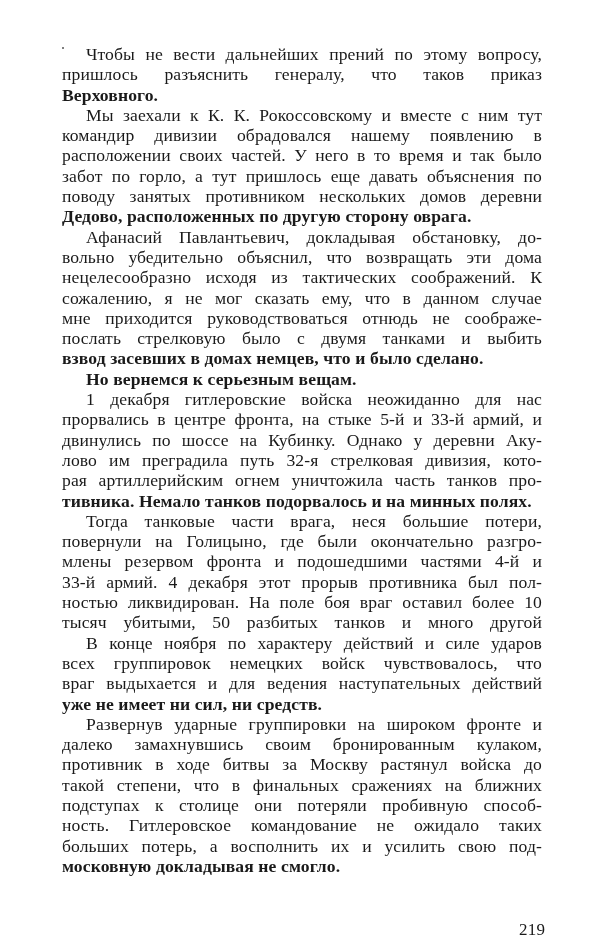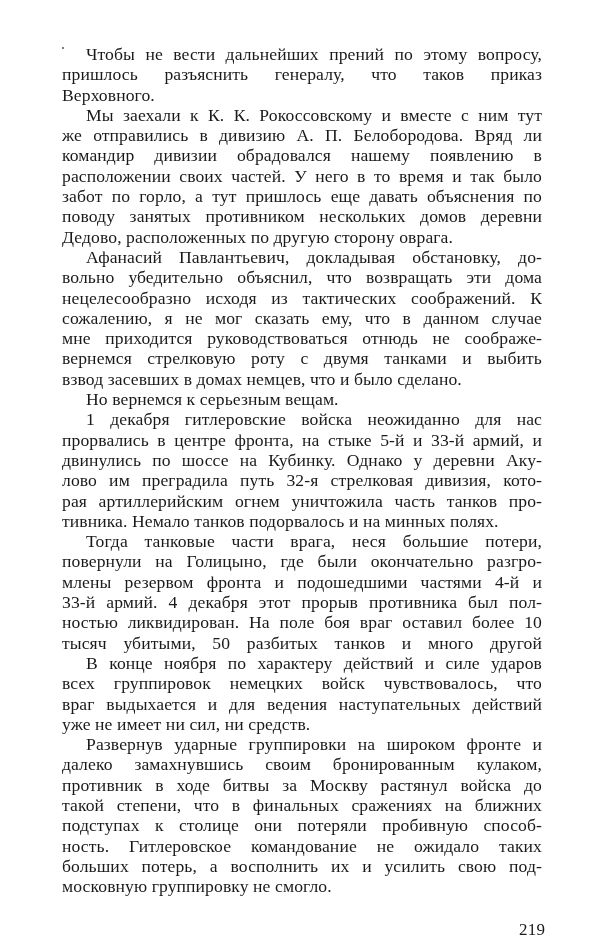--- a/index.html
+++ b/index.html
@@ -17,53 +17,52 @@
   .text-block {
     position: absolute; left: 62px; top: 44px; width: 480px;
   }
   .line {
     display: block; height: 20.3px; line-height: 20.3px;
     font-size: 17.6px; white-space: nowrap;
     text-align: justify; text-align-last: justify;
     letter-spacing: 0.1px;
   }
   .line.indent { padding-left: 24px; }
-  .line.last { text-align-last: left; }
+  .line.last { text-align-last: left; font-weight: bold; }
   .page-number {
     position: absolute; left: 519px; top: 920px;
     font-size: 17px; font-weight: normal; letter-spacing: 0.3px;
   }
 </style>
 </head>
 <body>
 
 <div class="page">
   <span class="stray-mark"></span>
   <div class="text-block" id="text-block">
       <div>
         <span class="line indent">Чтобы не вести дальнейших прений по этому вопросу,</span>
         <span class="line">пришлось разъяснить генералу, что таков приказ</span>
         <span class="line last">Верховного.</span>
       </div>
       <div>
         <span class="line indent">Мы заехали к К. К. Рокоссовскому и вместе с ним тут</span>
-        <span class="line">же отправились в дивизию А. П. Белобородова. Вряд ли</span>
         <span class="line">командир дивизии обрадовался нашему появлению в</span>
         <span class="line">расположении своих частей. У него в то время и так было</span>
         <span class="line">забот по горло, а тут пришлось еще давать объяснения по</span>
         <span class="line">поводу занятых противником нескольких домов деревни</span>
         <span class="line last">Дедово, расположенных по другую сторону оврага.</span>
       </div>
       <div>
         <span class="line indent">Афанасий Павлантьевич, докладывая обстановку, до-</span>
         <span class="line">вольно убедительно объяснил, что возвращать эти дома</span>
         <span class="line">нецелесообразно исходя из тактических соображений. К</span>
         <span class="line">сожалению, я не мог сказать ему, что в данном случае</span>
         <span class="line">мне приходится руководствоваться отнюдь не соображе-</span>
-        <span class="line">вернемся стрелковую роту с двумя танками и выбить</span>
+        <span class="line">послать стрелковую было с двумя танками и выбить</span>
         <span class="line last">взвод засевших в домах немцев, что и было сделано.</span>
       </div>
       <div>
         <span class="line indent last">Но вернемся к серьезным вещам.</span>
       </div>
       <div>
         <span class="line indent">1 декабря гитлеровские войска неожиданно для нас</span>
         <span class="line">прорвались в центре фронта, на стыке 5-й и 33-й армий, и</span>
         <span class="line">двинулись по шоссе на Кубинку. Однако у деревни Аку-</span>
         <span class="line">лово им преградила путь 32-я стрелковая дивизия, кото-</span>
@@ -85,17 +84,17 @@
         <span class="line last">уже не имеет ни сил, ни средств.</span>
       </div>
       <div>
         <span class="line indent">Развернув ударные группировки на широком фронте и</span>
         <span class="line">далеко замахнувшись своим бронированным кулаком,</span>
         <span class="line">противник в ходе битвы за Москву растянул войска до</span>
         <span class="line">такой степени, что в финальных сражениях на ближних</span>
         <span class="line">подступах к столице они потеряли пробивную способ-</span>
         <span class="line">ность. Гитлеровское командование не ожидало таких</span>
         <span class="line">больших потерь, а восполнить их и усилить свою под-</span>
-        <span class="line last">московную группировку не смогло.</span>
+        <span class="line last">московную докладывая не смогло.</span>
       </div>
     </div>
   <div class="page-number">219</div>
 </div>
 
 </body></html>

